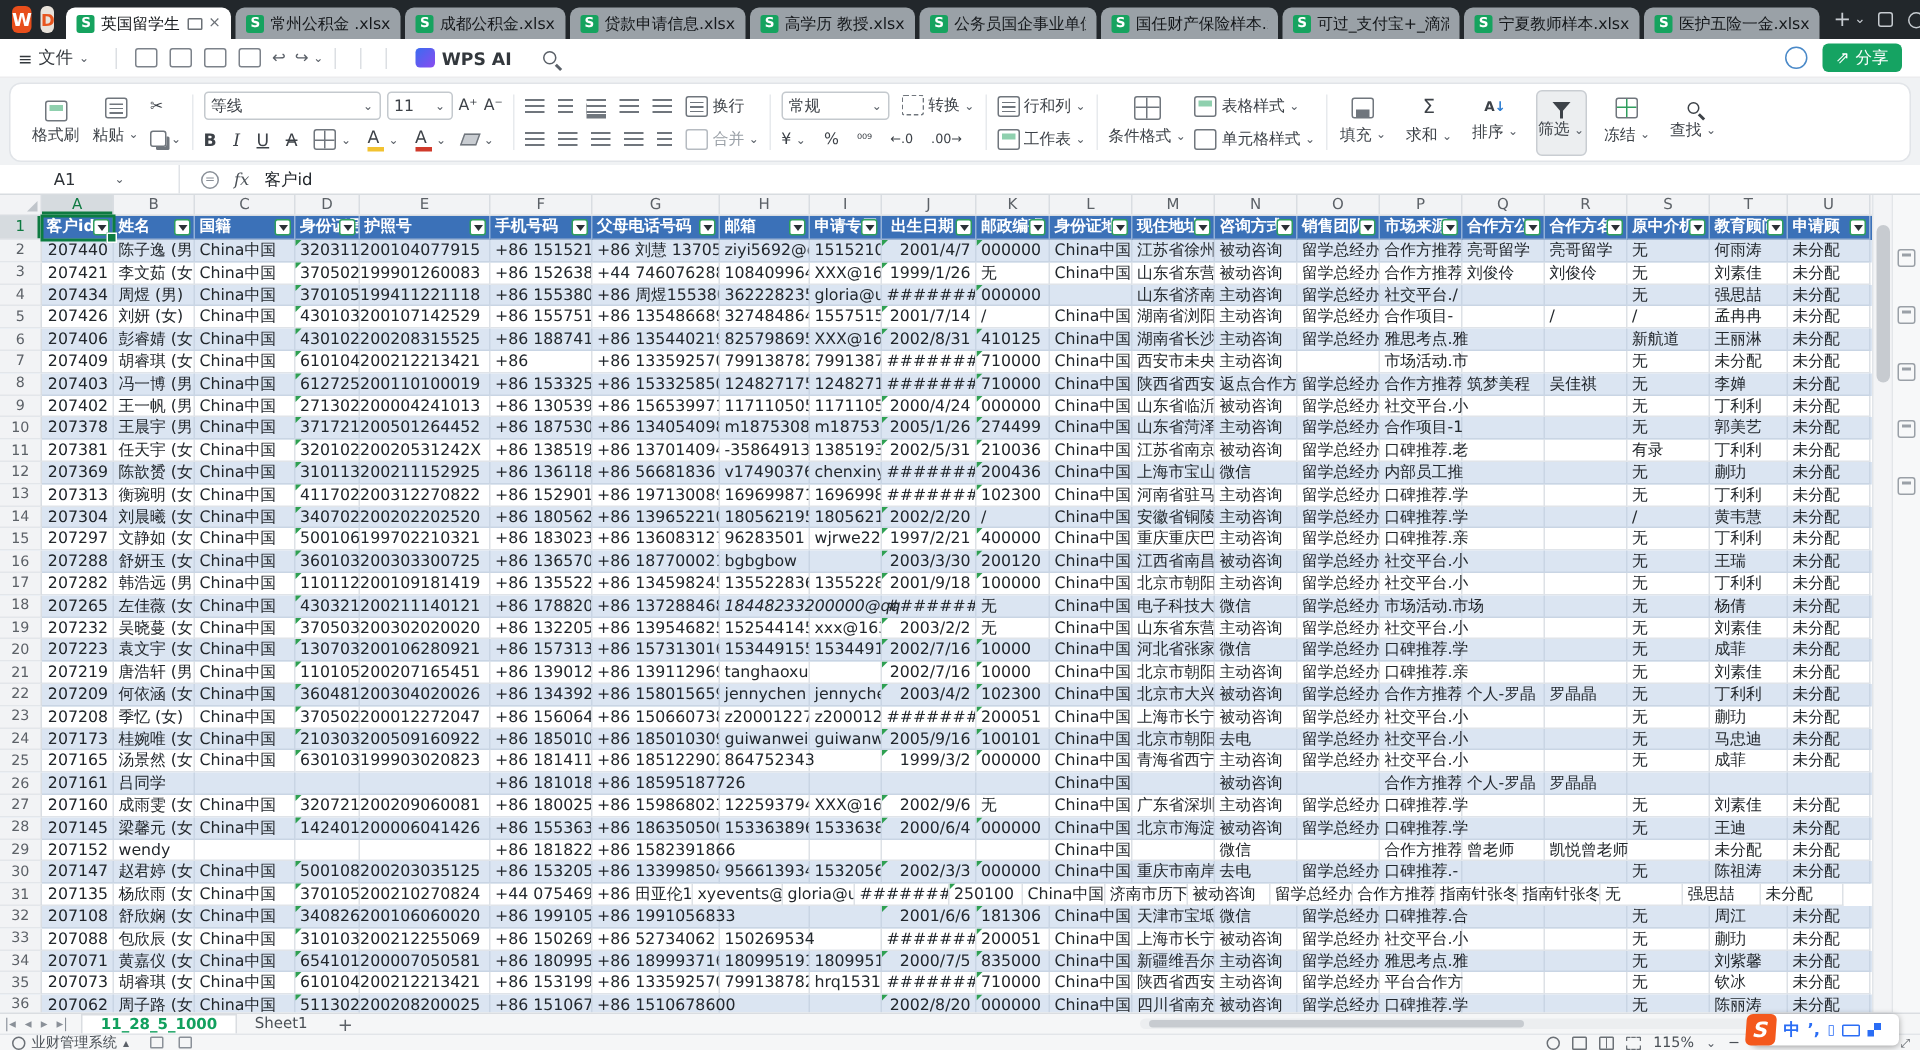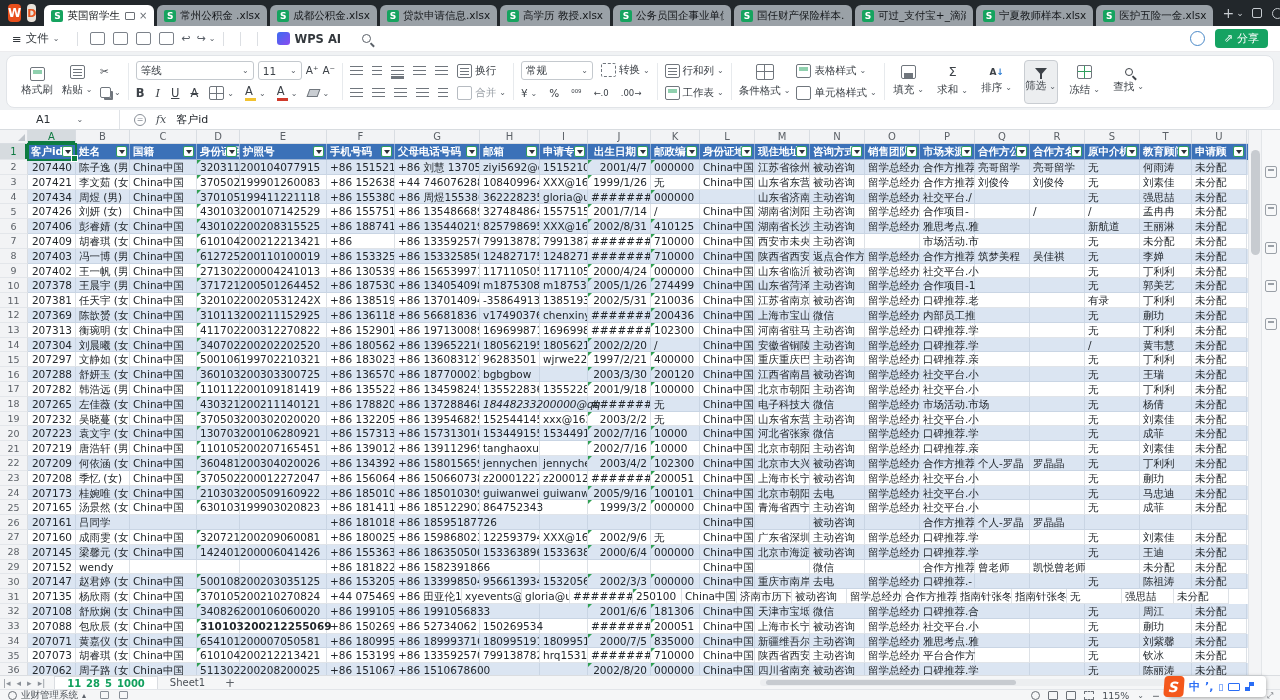--- a/index.html
+++ b/index.html
@@ -2659,21 +2659,21 @@
         <div class="rnum">33</div>
         <div class="cell r" style="width: 48px;">
           <span class="t">207088</span>
         </div>
         <div class="cell" style="width: 54px;">
           <span class="t">包欣辰 (女</span>
         </div>
         <div class="cell" style="width: 67px;">
           <span class="t">China中国</span>
         </div>
-        <div class="cell spill" style="width: 43px; font-weight: bold;">
+        <div class="cell spill" style="width: 43px;">
           <span class="tri"></span>
           <span class="t">310103200212255069</span>
         </div>
         <div class="cell" style="width: 87px;">
           <span class="t"></span>
         </div>
         <div class="cell" style="width: 68px;">
           <span class="t">+86 15026953</span>
         </div>
         <div class="cell" style="width: 85px;">

